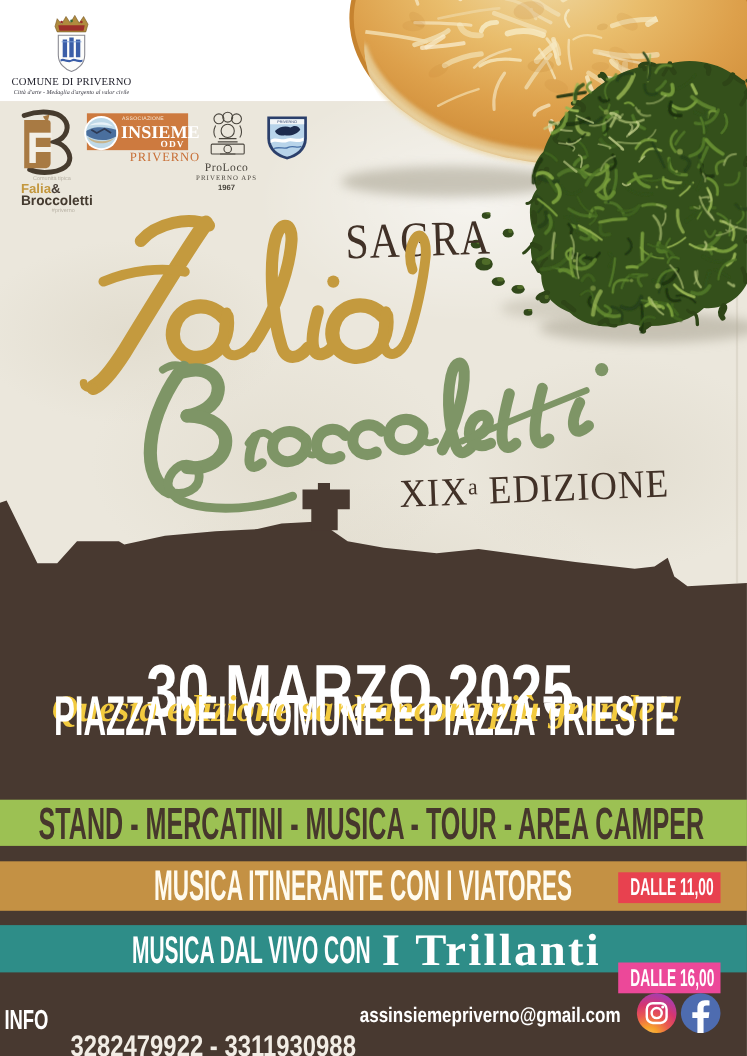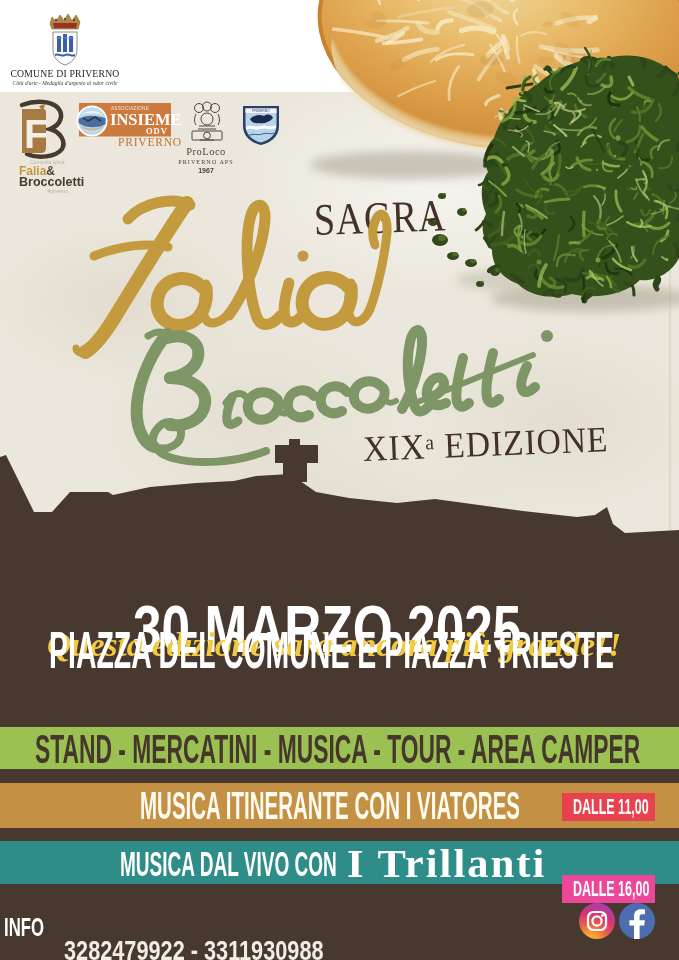--- a/index.html
+++ b/index.html
@@ -618,20 +618,23 @@
   <div class="abs" style="left:562px;top:851px;width:93px;height:28px;background:#ec4899;text-align:left;margin-top:24px;">
     <span class="cond abs" id="d16" style="left:11px;top:0;font-size:22px;font-weight:bold;color:#ffffff;transform:scaleX(0.568);transform-origin:left center;line-height:28px;">DALLE 16,00</span>
   </div>
 
   <div class="abs" style="left:4px;top:913px;height:28px;">
     <span class="cond" id="info" style="font-size:25px;font-weight:bold;color:#ffffff;transform:scaleX(0.67);transform-origin:left center;line-height:28px;">INFO</span>
   </div>
   <div class="abs" style="left:64px;top:937px;height:28px;font-weight:bold;">
     <span class="cond" id="nums" style="font-size:27px;color:#f2ede5;transform:scaleX(0.804);transform-origin:left center;line-height:28px;">3282479922 - 3311930988</span>
   </div>
+  <div class="abs" style="left:327px;top:911px;height:26px;">
+    <span class="cond" id="email" style="font-size:19px;font-weight:bold;color:#ffffff;transform:scaleX(0.815);transform-origin:left center;line-height:26px;">assinsiemepriverno@gmail.com</span>
+  </div>
 
   <div class="abs" style="left:579px;top:903px;width:36px;height:36px;border-radius:50%;background:radial-gradient(circle at 30% 110%, #fdc468 0%, #f7a32b 18%, #e95950 42%, #d6366f 62%, #a83caf 85%, #8a3ab9 100%);">
     <svg width="36" height="36" viewBox="0 0 36 36">
       <rect x="9" y="9" width="18" height="18" rx="5.5" fill="none" stroke="#ffffff" stroke-width="2.2"></rect>
       <circle cx="18" cy="18" r="4.6" fill="none" stroke="#ffffff" stroke-width="2.2"></circle>
       <circle cx="23.5" cy="12.5" r="1.4" fill="#ffffff"></circle>
     </svg>
   </div>
 
   <div class="abs" style="left:619px;top:903px;width:36px;height:36px;border-radius:50%;background:#4e6cb0;">

